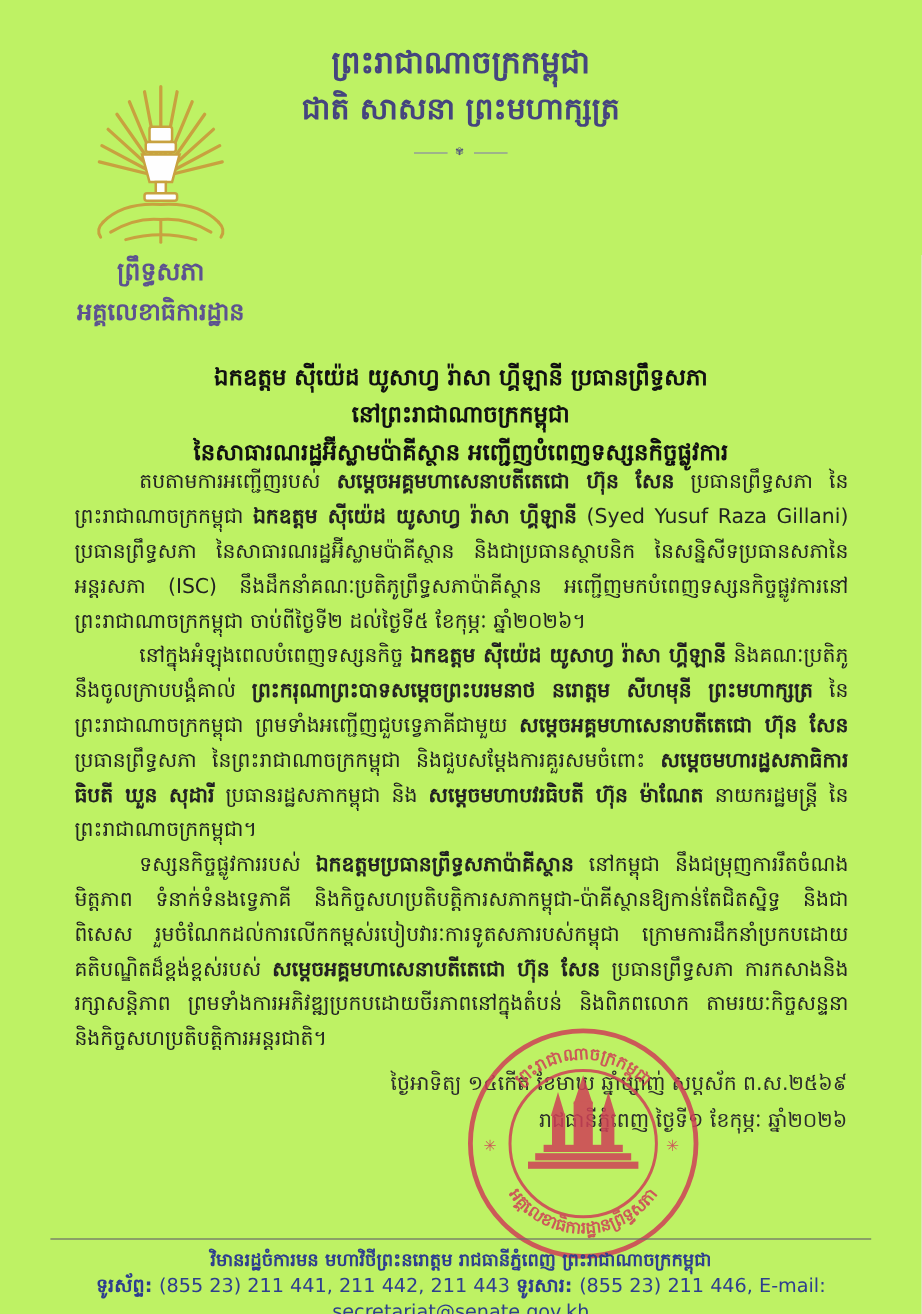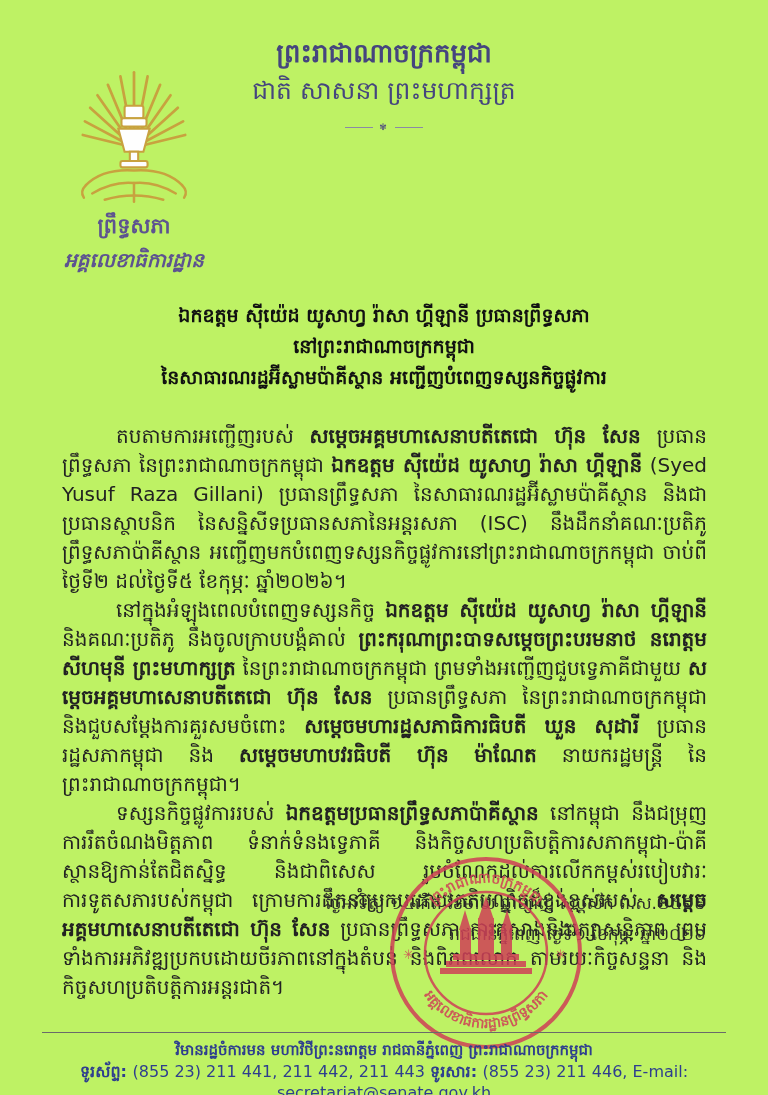--- a/index.html
+++ b/index.html
@@ -6,36 +6,36 @@
   .page{
     position:relative;width:768px;height:1095px;margin:0 auto;
     background:#bef264;overflow:hidden;
     font-family:"DejaVu Sans", sans-serif;
     color:#1f1f1f;
   }
   .b{font-weight:700;}
   
   .kh-header{position:absolute;top:34px;left:0;width:768px;text-align:center;}
   .kh-header .h1{font-size:26px;line-height:38px;font-weight:700;color:#45457e;}
-  .kh-header .h2{font-size:25px;line-height:38px;font-weight:400;color:#45457e;}
+  .kh-header .h2{font-size:25px;line-height:38px;font-weight:700;color:#45457e;}
   .hdr-divider{position:absolute;top:122px;left:0;width:768px;display:flex;justify-content:center;align-items:center;gap:6px;color:#55557f;}
   .hdr-divider .rule{width:28px;height:1px;background:#8a8aa5;}
   .hdr-divider .orn{font-size:9px;letter-spacing:2px;}
   
   .emblem-block{position:absolute;left:48px;top:66px;width:172px;text-align:center;}
   .emblem-svg{display:block;margin:0 auto;}
   .emblem-label{font-weight:700;color:#5d5390;}
   .emblem-label.l1{font-size:21px;margin-top:6px;}
-  .emblem-label.l2{font-size:20px;margin-top:4px;font-style:italic;}
+  .emblem-label.l2{font-size:20px;margin-top:4px;}
   
   .doc-title{position:absolute;top:300px;left:40px;width:688px;text-align:center;
     font-weight:700;font-size:19px;line-height:31px;color:#111;}
   
   .body-text{position:absolute;top:388px;left:62px;width:645px;
-    font-size:20px;line-height:29px;text-align:justify;color:#222;margin-top:34px;}
+    font-size:17px;line-height:29px;text-align:justify;color:#222;}
   .body-text p{margin:0;text-indent:54px;}
   
   .date-block{position:absolute;top:888px;left:0;width:706px;text-align:right;
     font-size:17px;line-height:31px;color:#2b2b2b;}
   
   .stamp{position:absolute;left:383px;top:850px;width:206px;height:206px;opacity:.85;}
   
   .footer-rule{position:absolute;left:42px;top:1032px;width:684px;height:1px;background:#6a6a6a;}
   .footer{position:absolute;top:1039px;left:0;width:768px;text-align:center;color:#2e3e8e;}
   .footer .f1{font-size:15px;font-weight:700;line-height:22px;}

